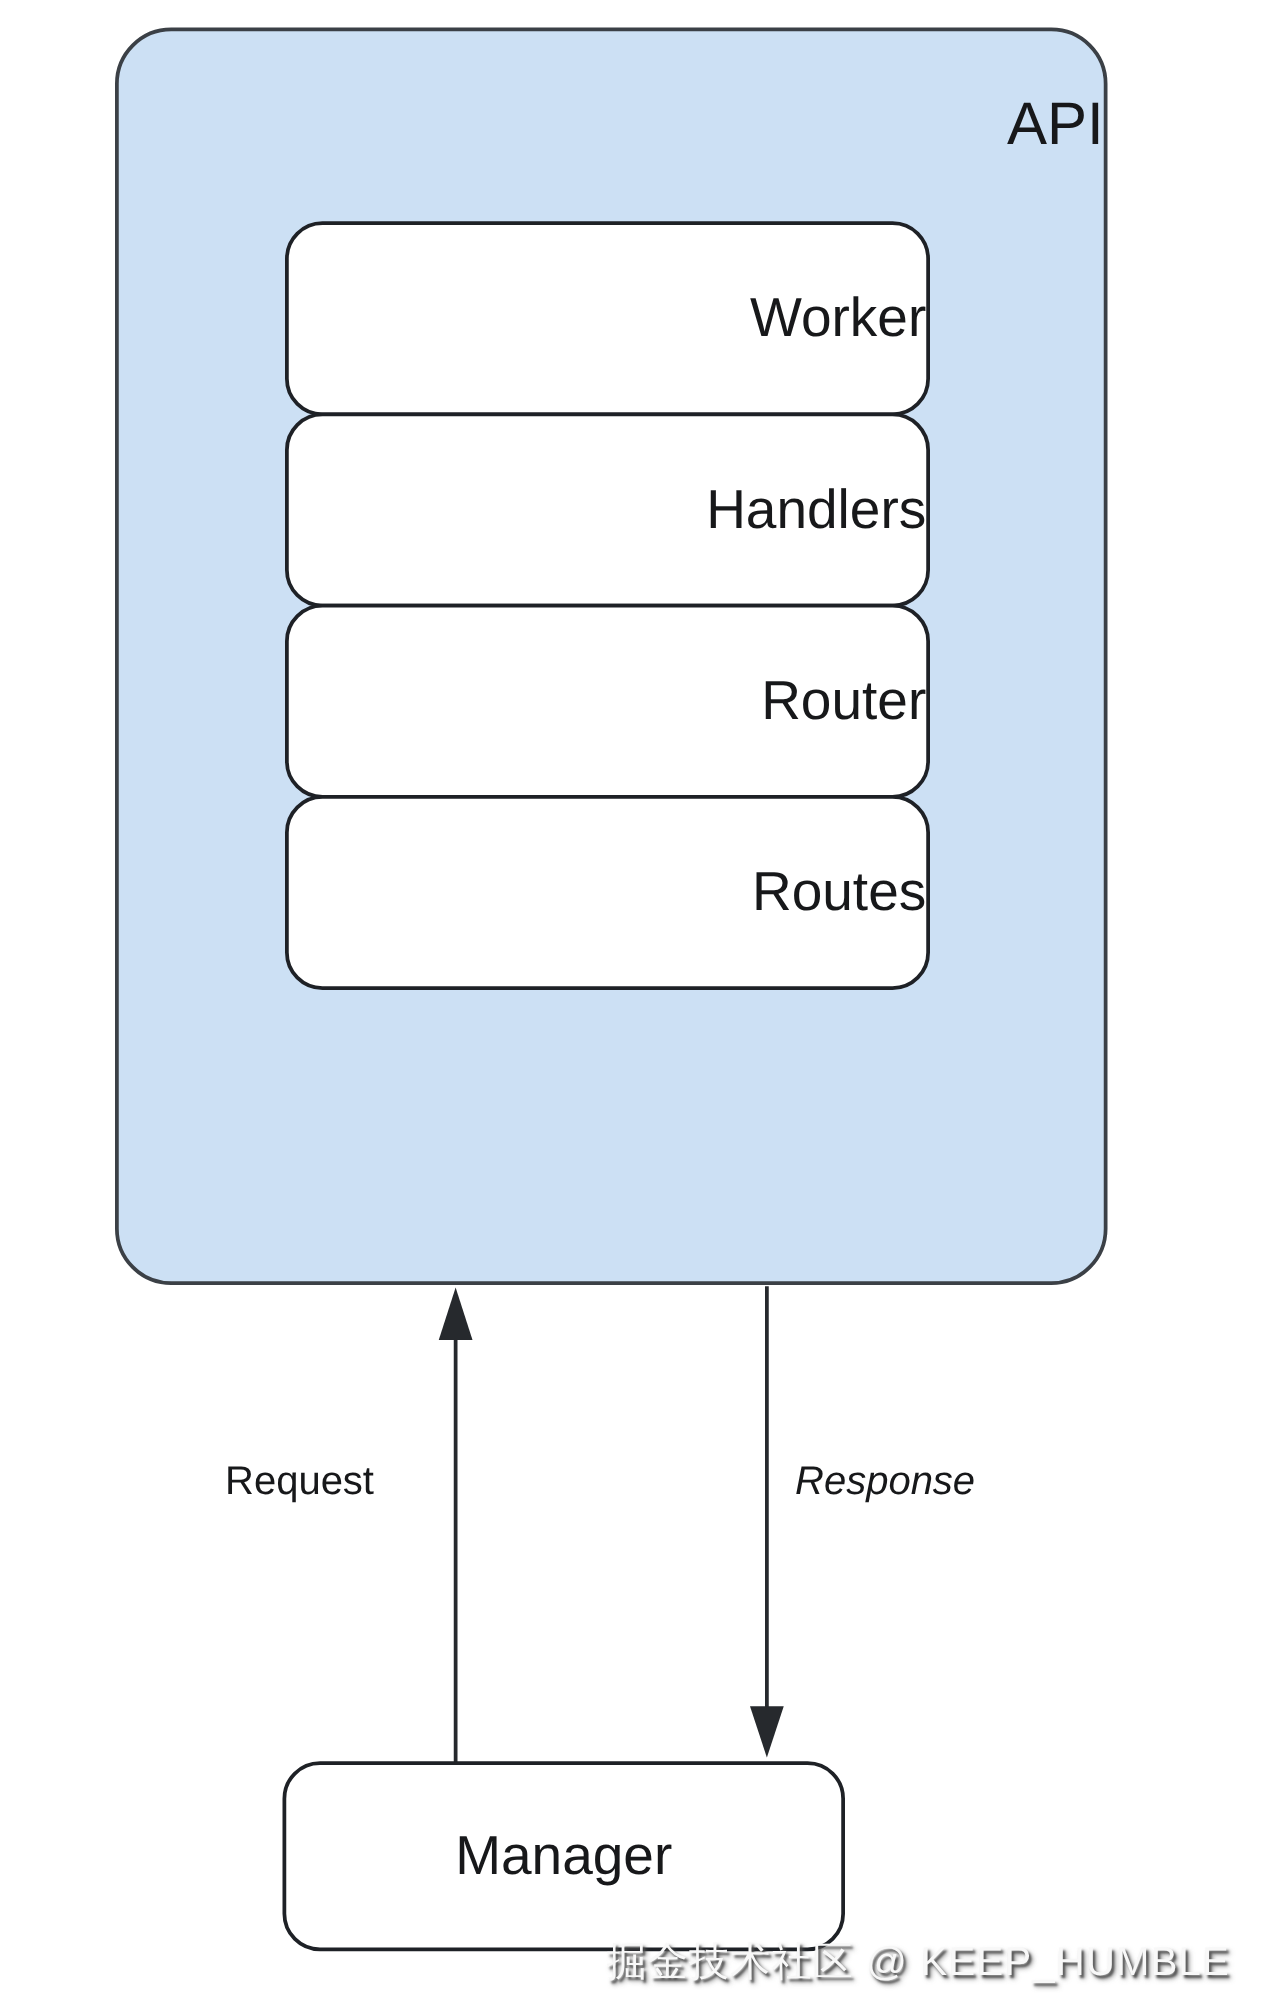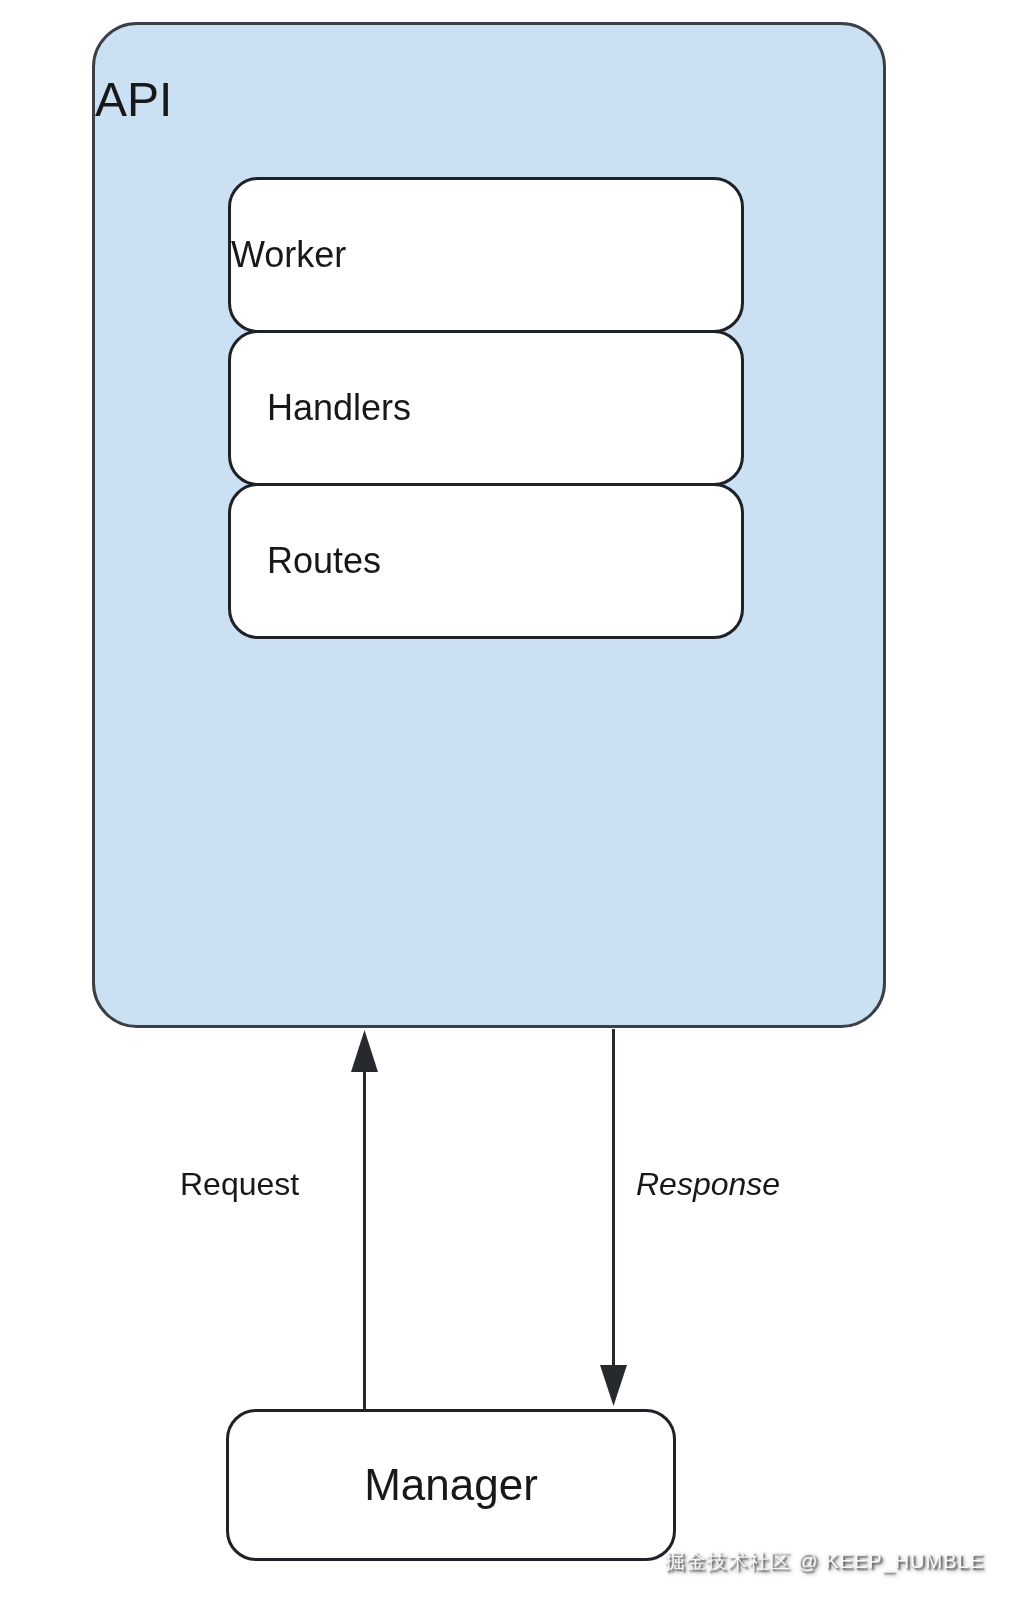--- a/index.html
+++ b/index.html
@@ -34,42 +34,42 @@
     background: var(--container-fill);
     border: 3px solid var(--container-stroke);
     border-radius: 45px;
   }
 
   .api-title {
     position: absolute;
     left: 0;
     right: 0;
     top: 51px;
-    text-align: left;
+    text-align: right;
     font-size: 48px;
     line-height: 1;
     color: var(--text-color);
   }
 
   .layer-stack {
     position: absolute;
     left: 133px;
     top: 152px;
     width: 516px;
   }
 
   .layer {
     height: 156px;
     background: var(--node-fill);
     border: 3px solid var(--node-stroke);
     border-radius: 30px;
     display: flex;
     align-items: center;
-    justify-content: flex-start;
-    font-size: 36px;
+    justify-content: flex-end;
+    font-size: 44px;
     color: var(--text-color);
   }
   .layer + .layer { margin-top: -3px; padding-left: 36px; }
 
   .arrow-overlay {
     position: absolute;
     left: 0;
     top: 0;
     width: 1014px;
     height: 1608px;
@@ -98,41 +98,44 @@
     align-items: center;
     justify-content: center;
     font-size: 44px;
     color: var(--text-color);
   }
 
   .watermark {
     position: absolute;
     right: 30px;
     top: 1548px;
-    font-size: 20px;
+    font-size: 32px;
     letter-spacing: 1px;
     color: var(--watermark-color);
     text-shadow: 2px 2px 2px rgba(75, 75, 75, 0.95), 3px 3px 4px rgba(90, 90, 90, 0.6);
     white-space: nowrap;
   }
 </style>
 </head>
 <body>
 
 <div class="canvas">
 
   <div class="api-container">
     <div class="api-title">API</div>
 
     <div class="layer-stack">
       <div class="layer">
         <span>Worker</span>
       </div>
       <div class="layer">
         <span>Handlers</span>
+      </div>
+      <div class="layer">
+        <span>Router</span>
       </div>
       <div class="layer">
         <span>Routes</span>
       </div>
     </div>
   </div>
 
   <svg class="arrow-overlay" viewBox="0 0 1014 1608">
     <g>
       <line x1="364.5" y1="1070" x2="364.5" y2="1411" stroke="#26292d" stroke-width="3"></line>

